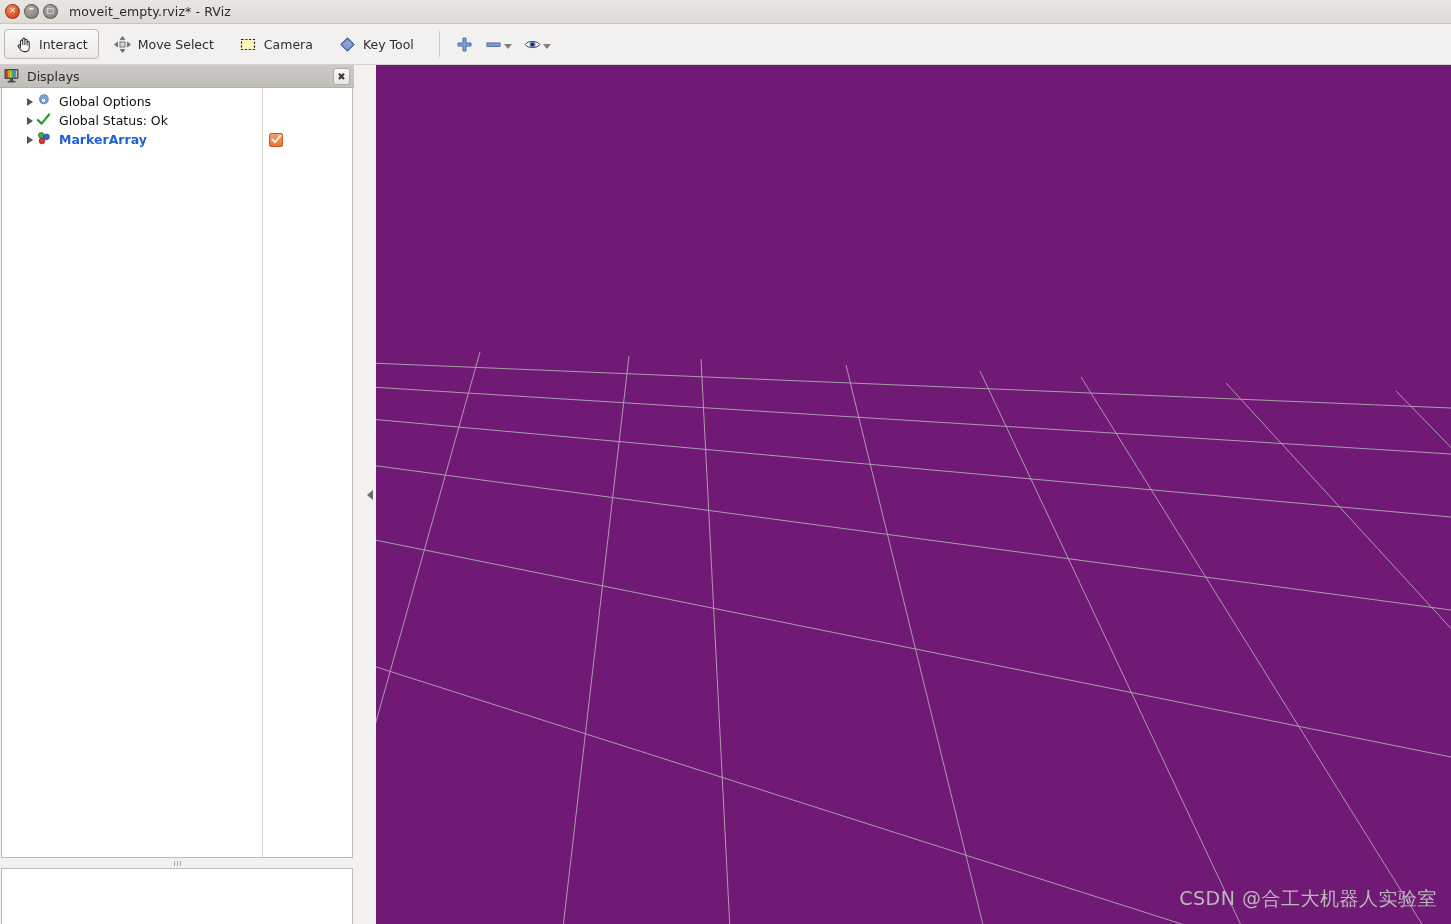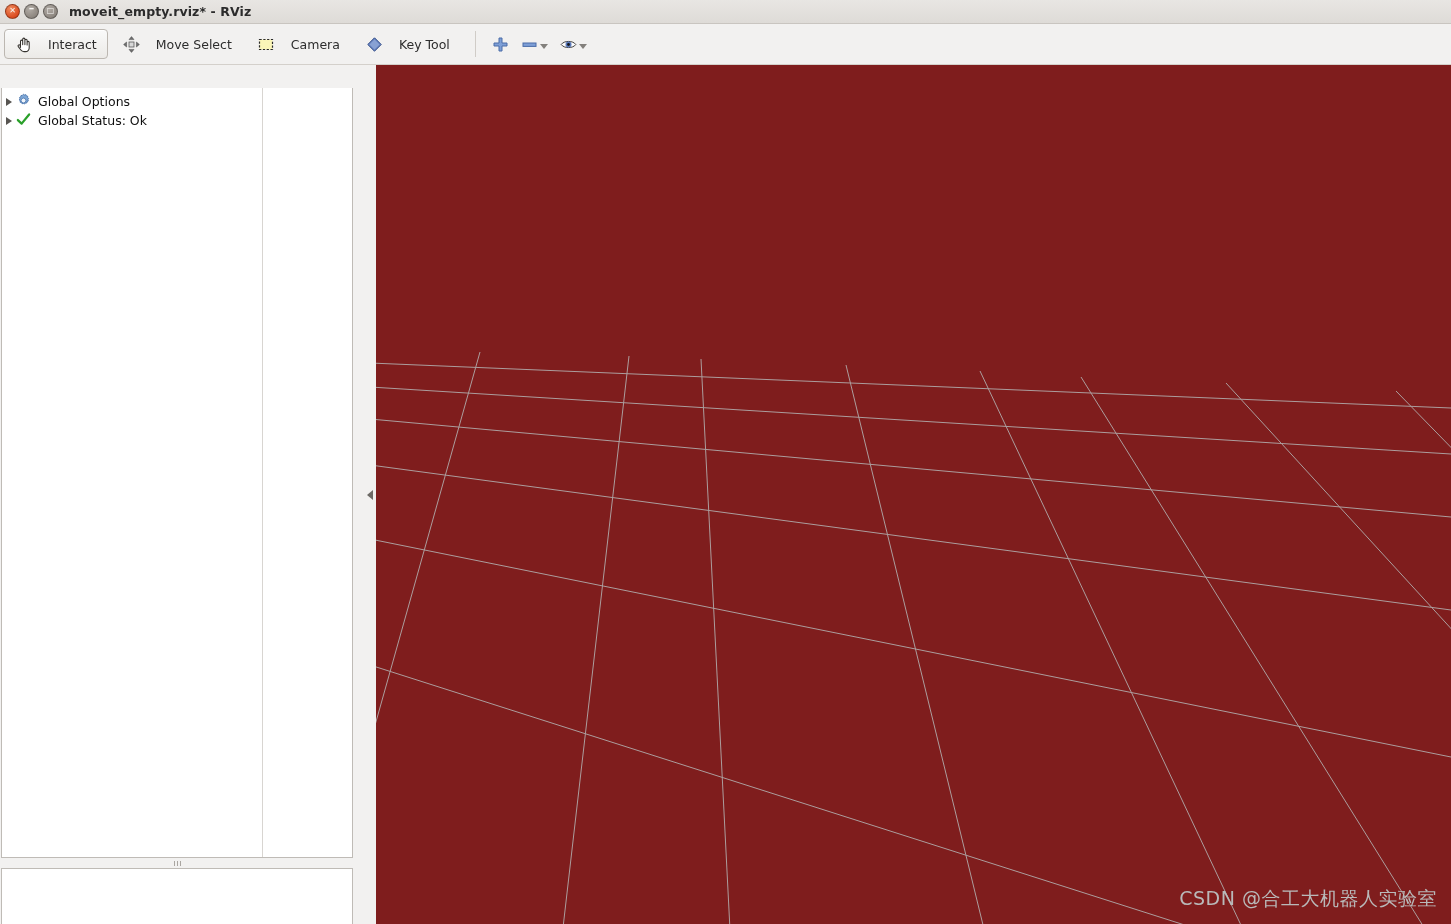--- a/index.html
+++ b/index.html
@@ -25,33 +25,33 @@
     font-size: 9px; line-height: 1; color: #f6f4f2;
     border: 1px solid rgba(0,0,0,.32);
   }
   .wbtn.close { background: radial-gradient(circle at 35% 30%, #f08a5d, #d9481c 75%); }
   .wbtn.min   { background: radial-gradient(circle at 35% 30%, #b2aca6, #8b847d 75%); }
   .wbtn.max   { background: radial-gradient(circle at 35% 30%, #b2aca6, #8b847d 75%); }
   .wbtn .glyph { font-size: 8px; font-weight: bold; position: relative; top: -0.5px; }
   .wbtn.min .glyph { font-size: 11px; top: -3px; }
   .wbtn.max .glyph { font-size: 8px; top: -1px; }
   .wtitle {
-    margin-left: 11px; font-size: 12.5px; font-weight: bold; color: #2b2b2b;
+    margin-left: 11px; font-size: 12.5px; font-weight: normal; color: #2b2b2b;
     letter-spacing: .1px;
   }
 
   
   .toolbar {
     position: absolute; left: 0; top: 24px; width: 1451px; height: 41px;
     background: #f2f1f0;
     border-bottom: 1px solid #d4d0cb;
     display: flex; align-items: center;
   }
   .tbtn {
-    display: flex; align-items: center; gap: 16px;
+    display: flex; align-items: center; gap: 7px;
     height: 30px; padding: 0 10px; margin-left: 4px;
     font-size: 12.5px; color: #2d2d2d; border: 1px solid transparent;
     border-radius: 4px; white-space: nowrap;
   }
   .tbtn.active {
     background: linear-gradient(to bottom,#fafafa,#eceae7);
     border: 1px solid #bcb7b1;
     box-shadow: inset 0 1px 0 #fff;
   }
   .tb-sep {
@@ -92,22 +92,21 @@
     position: absolute; left: 1px; top: 23px; width: 352px; height: 770px;
     background: #ffffff; border: 1px solid #bfbbb6; border-top: none;
     overflow: hidden;
   }
   .tree-colsplit {
     position: absolute; left: 260px; top: 0; width: 1px; height: 100%;
     background: #d8d5d1;
   }
   .row {
     position: relative; height: 19px; display: flex; align-items: center;
-    padding-left: 0;
-    text-align: center;
+    padding-left: 21px;
   }
   .arrow {
     width: 13px; display: flex; align-items: center; justify-content: center;
     flex: none;
   }
   .arrow i {
     width: 0; height: 0; border-top: 4.5px solid transparent;
     border-bottom: 4.5px solid transparent; border-left: 6px solid #575450;
   }
   .row .ic { margin-right: 6px; }
@@ -130,21 +129,21 @@
   .vsplit .dots i { width: 1px; height: 5px; background: #aaa6a1; display: block; }
 
   .propbox {
     position: absolute; left: 1px; top: 803px; width: 352px; height: 83px;
     background: #fff; border: 1px solid #bfbbb6;
   }
 
   
   .viewport {
     position: absolute; left: 376px; top: 65px; width: 1075px; height: 859px;
-    background: #7f1d1d; overflow: hidden;
+    background: #701a75; overflow: hidden;
   }
   .viewport svg { display: block; }
   .watermark {
     position: absolute; right: 14px; bottom: 12px;
     font-size: 19px; color: #b9b9b9; letter-spacing: .5px;
     font-family: "DejaVu Sans", "Liberation Sans", sans-serif;
   }
 
   
   .hsplit-handle {
@@ -251,20 +250,40 @@
           <circle cx="8.5" cy="8.5" r="3" fill="#5b79b8"></circle>
           <circle cx="8.5" cy="8.5" r="1.4" fill="#15181f"></circle>
         </svg>
       </span>
       <span class="caret"></span>
     </div>
   </div>
 
   <div class="panel">
 
+    <div class="panel-title">
+      <span class="ic">
+        <svg width="15" height="15" viewBox="0 0 15 15">
+          <rect x="0.5" y="1" width="14" height="10" rx="1" fill="#4b4b4b"></rect>
+          <rect x="1.8" y="2.2" width="11.4" height="7.6" fill="#1f1f1f"></rect>
+          <rect x="1.8" y="2.2" width="2" height="7.6" fill="#d6443a"></rect>
+          <rect x="3.8" y="2.2" width="2" height="7.6" fill="#d6a03a"></rect>
+          <rect x="5.8" y="2.2" width="2" height="7.6" fill="#c8d63a"></rect>
+          <rect x="7.8" y="2.2" width="2" height="7.6" fill="#4fb84f"></rect>
+          <rect x="9.8" y="2.2" width="1.8" height="7.6" fill="#4f8fd6"></rect>
+          <rect x="11.6" y="2.2" width="1.6" height="7.6" fill="#c2c2c2"></rect>
+          <rect x="6" y="11" width="3" height="2" fill="#4b4b4b"></rect>
+          <rect x="3.5" y="12.8" width="8" height="1.6" rx=".6" fill="#4b4b4b"></rect>
+        </svg>
+      </span>
+      <span class="ptxt">Displays</span>
+      <span class="panel-close">
+        <span>✖</span>
+      </span>
+    </div>
 
     <div class="tree">
       <div class="tree-colsplit"></div>
 
       <div class="row" style="margin-top:4px;">
         <span class="arrow">
             <i></i>
           </span>
         <span class="ic">
           <svg width="15" height="15" viewBox="0 0 16 16">
@@ -281,20 +300,38 @@
           </span>
         <span class="ic">
           <svg width="15" height="15" viewBox="0 0 16 16">
             <path d="M2 8.6 L6 12.4 L14 2.6" fill="none" stroke="#2aa02a" stroke-width="2.4" stroke-linecap="round" stroke-linejoin="round"></path>
           </svg>
         </span>
         <span class="label">Global Status: Ok</span>
       </div>
 
 
+      <div class="row">
+        <span class="arrow">
+            <i></i>
+          </span>
+        <span class="ic">
+          <svg width="15" height="15" viewBox="0 0 16 16">
+            <circle cx="5.6" cy="4.6" r="3.1" fill="#3cb33c" stroke="#1e6e1e" stroke-width=".7"></circle>
+            <circle cx="11.2" cy="6.2" r="3.1" fill="#3a66cc" stroke="#22407f" stroke-width=".7"></circle>
+            <circle cx="6.4" cy="10.6" r="3.1" fill="#d13a2e" stroke="#8c211a" stroke-width=".7"></circle>
+          </svg>
+        </span>
+        <span class="label blue">MarkerArray</span>
+        <span class="chk">
+          <svg width="11" height="11" viewBox="0 0 12 12">
+            <path d="M1.6 6 L4.4 9 L10.4 1.8" fill="none" stroke="#fdf1e8" stroke-width="2.1" stroke-linecap="round" stroke-linejoin="round"></path>
+          </svg>
+        </span>
+      </div>
     </div>
 
     <div class="vsplit">
       <span class="dots">
           <i></i>
           <i></i>
           <i></i>
         </span>
     </div>
 

